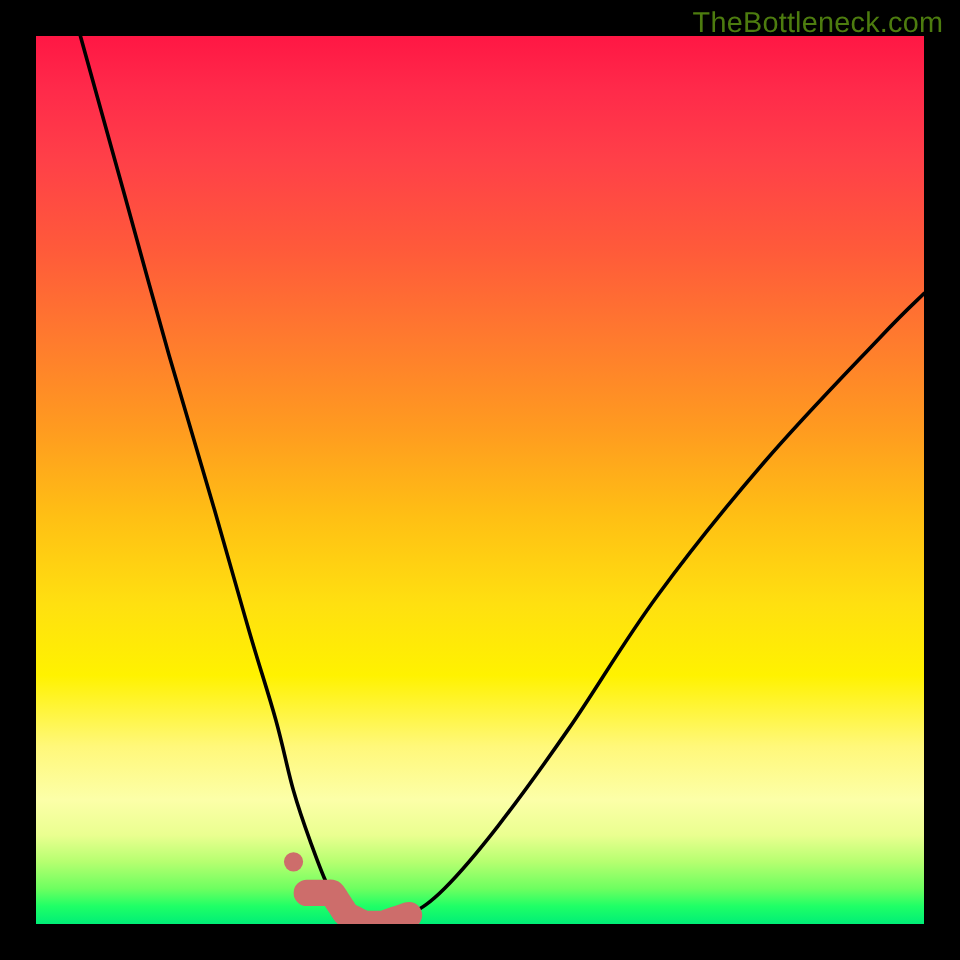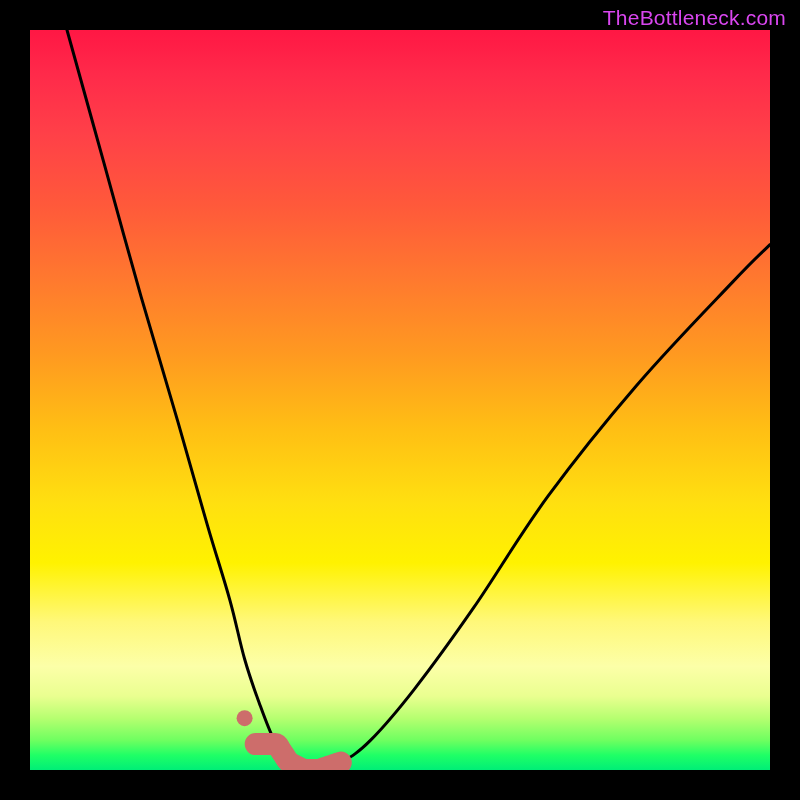--- a/index.html
+++ b/index.html
@@ -8,22 +8,22 @@
     position: relative;
     width: 800px;
     height: 800px;
     background: #000;
   }
   .watermark {
     position: absolute;
     top: 6px;
     right: 14px;
     font-family: Arial, Helvetica, sans-serif;
-    font-size: 21px;
-    color: #d946ef;
+    font-size: 24px;
+    color: #4d7c0f;
     letter-spacing: 0.2px;
     z-index: 10;
   }
   .plot {
     position: absolute;
     left: 30px;
     top: 30px;
     width: 740px;
     height: 740px;
   }

